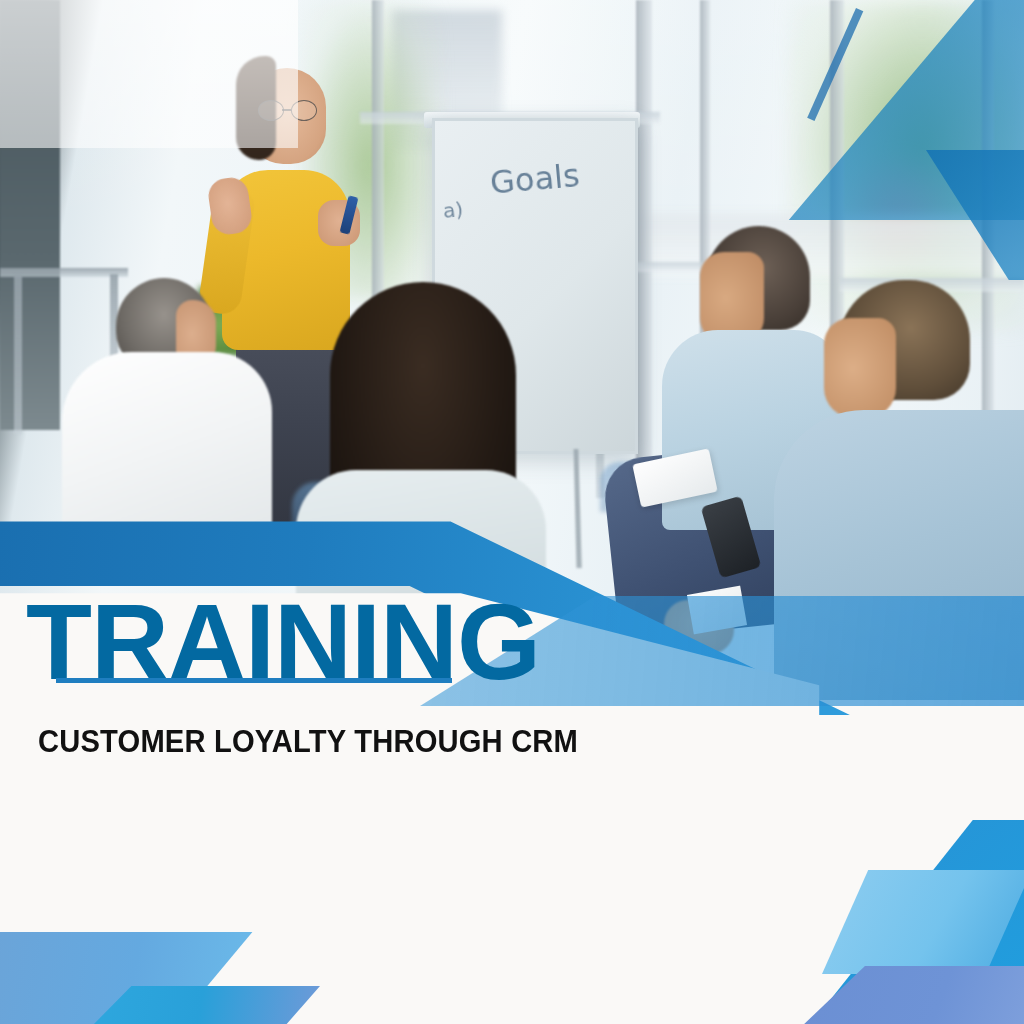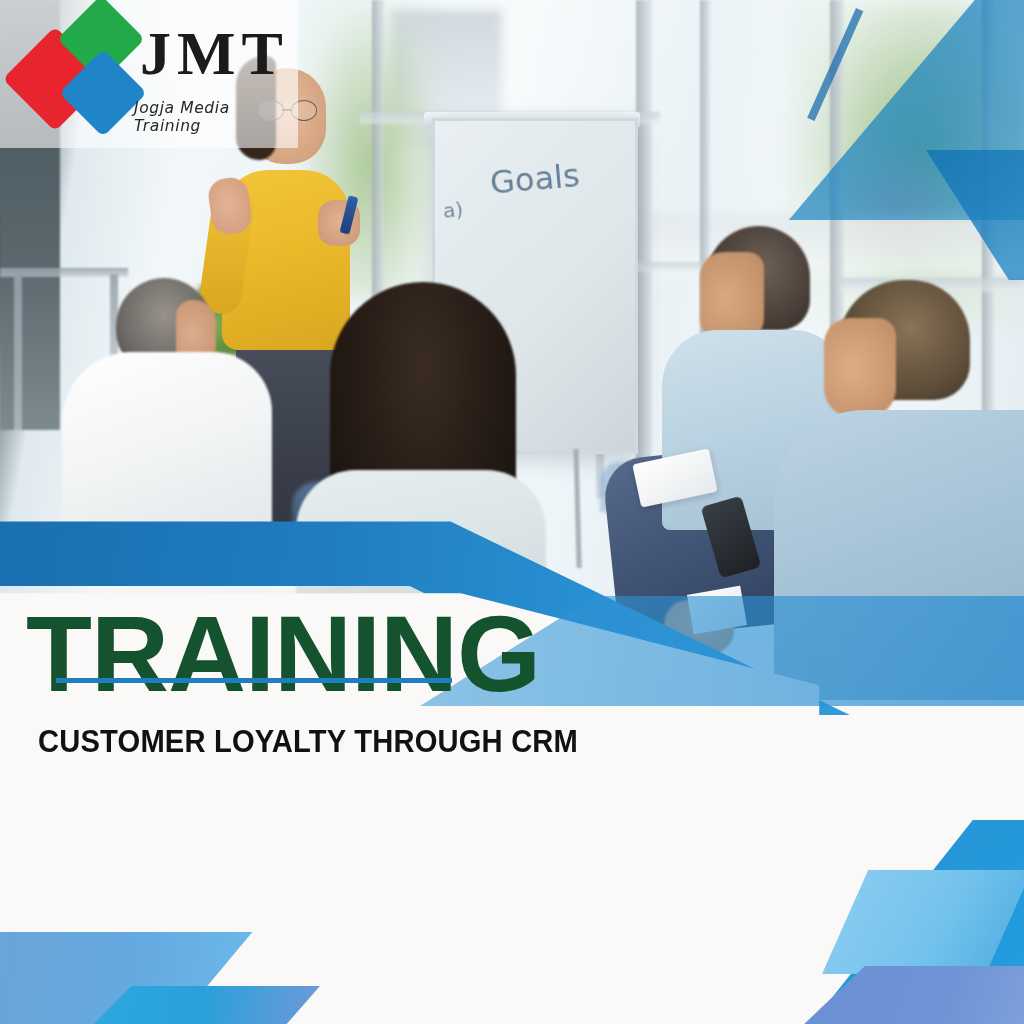--- a/index.html
+++ b/index.html
@@ -412,26 +412,26 @@
     position: absolute;
     left: 0; top: 540px; width: 1024px; height: 484px;
     background: #faf9f7;
     -webkit-clip-path: polygon(0 11%, 45% 11%, 80% 30%, 80% 100%, 0 100%);
             clip-path: polygon(0 11%, 45% 11%, 80% 30%, 80% 100%, 0 100%);
   }
 
   
   .headline {
     position: absolute;
-    left: 26px; top: 600px;
+    left: 26px; top: 588px;
     font-family: "Liberation Sans", sans-serif;
     font-weight: 700;
     font-size: 108px;
     letter-spacing: -1px;
-    color: #14532d;
+    color: #0369a1;
     line-height: 1;
   }
   .headline-rule {
     position: absolute;
     left: 56px; top: 678px; width: 396px; height: 5px;
     background: #1f7ec0;
   }
   .subtitle {
     position: absolute;
     left: 38px; top: 724px;
@@ -561,27 +561,20 @@
     <div class="aud-d-body"></div>
     <div class="aud-d-hand"></div>
     <div class="paper"></div>
 
     <div class="ov-topright-1"></div>
     <div class="ov-topright-2"></div>
     <div class="ov-topright-line"></div>
   </div>
 
   <div class="logo-plate"></div>
-  <div class="logo">
-    <div class="dia red" style="background:#e8242e;"></div>
-    <div class="dia green" style="background:#22aa4a;"></div>
-    <div class="dia blue" style="background:#2085c8;"></div>
-    <div class="logo-word">JMT</div>
-    <div class="logo-tag">Jogja Media Training</div>
-  </div>
 
   <div class="band"></div>
   <div class="content-plate"></div>
   <div class="band-glass"></div>
 
   <div class="headline">TRAINING</div>
   <div class="headline-rule"></div>
   <div class="subtitle">CUSTOMER LOYALTY THROUGH CRM</div>
 
   <div class="bl-1"></div>

